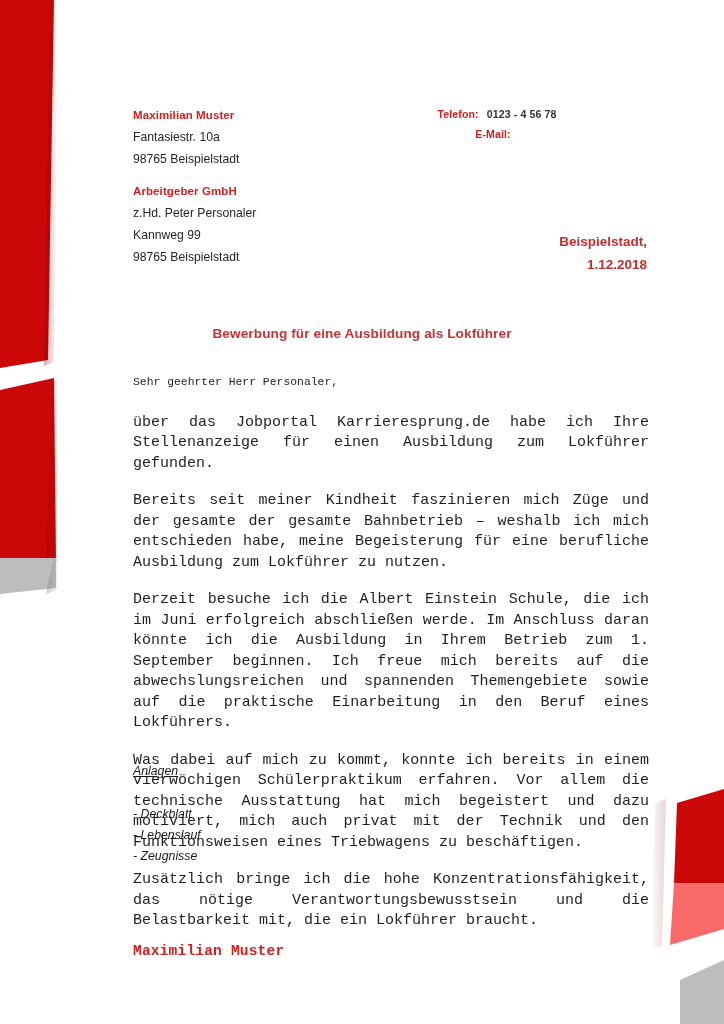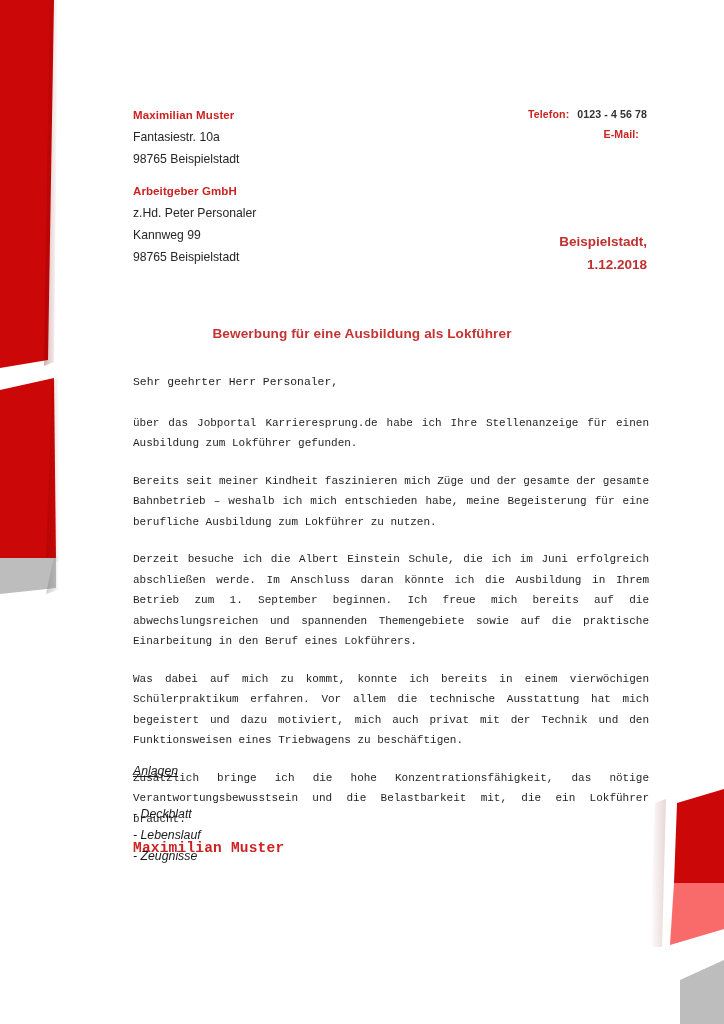--- a/index.html
+++ b/index.html
@@ -116,21 +116,21 @@
   .sender-block {
     position: absolute;
     left: 133px;
     top: 100px;
     width: 300px;
   }
   .contact-block {
     position: absolute;
     right: 77px;
     top: 100px;
-    text-align: right;
+    text-align: center;
     width: 300px;
   }
   .recipient-block {
     position: absolute;
     left: 133px;
     top: 176px;
     width: 320px;
   }
   .place-date-block {
     position: absolute;
@@ -186,21 +186,21 @@
 
   .body {
     position: absolute;
     left: 133px;
     top: 368px;
     width: 516px;
     font-family: Liberation Mono, monospace;
   }
   .para {
     color: #1f1f1f;
-    font-size: 11px;
+    font-size: 15px;
     line-height: 20.5px;
     text-align: justify;
     margin: 0 0 17px 0;
   }
   .para.tight { }
   .salutation {
     color: #1f1f1f;
     font-size: 11.4px;
     line-height: 20.5px;
     margin: 0 0 20px 0;

